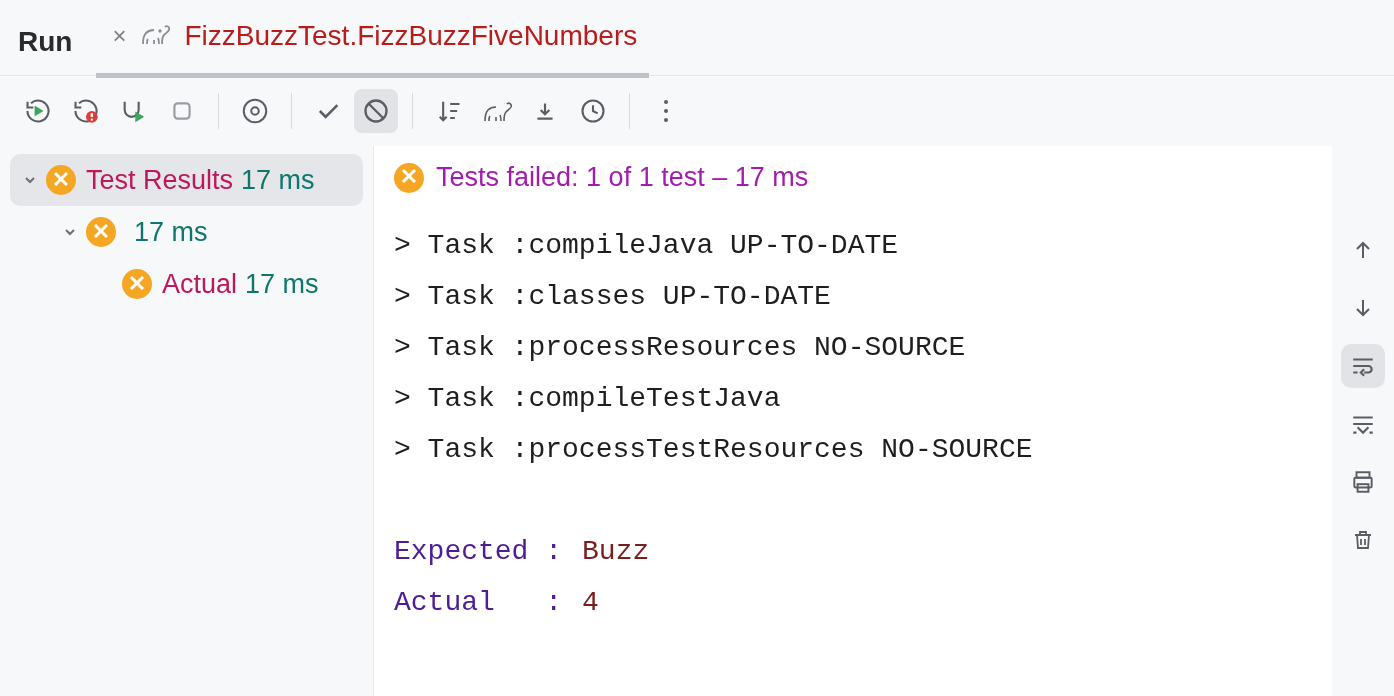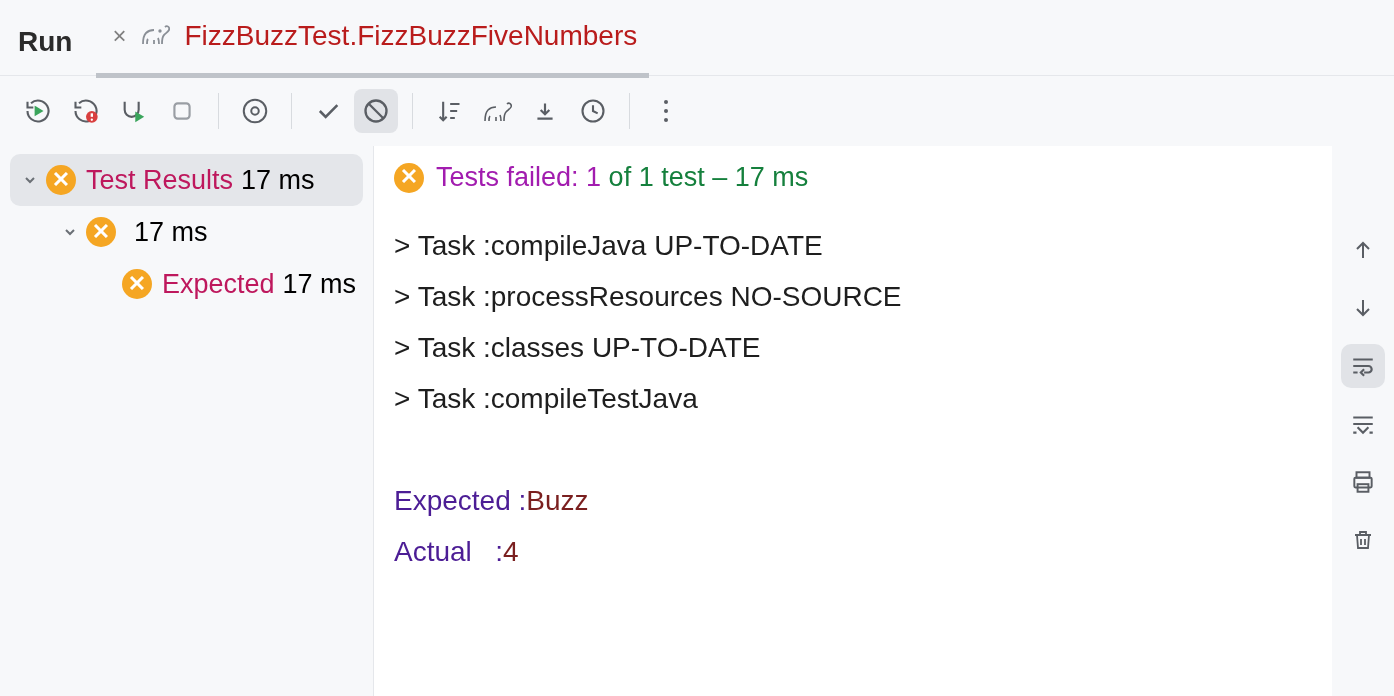--- a/index.html
+++ b/index.html
@@ -127,21 +127,21 @@
       margin-right: 10px;
       flex-shrink: 0;
     }
     .tree-label {
       color: #be185d;
       overflow: hidden;
       text-overflow: clip;
       flex: 0 1 auto;
     }
     .tree-time {
-      color: #000000;
+      color: #0f766e;
       margin-left: 8px;
       flex-shrink: 0;
       text-align: center;
     }
     .indent-pad { flex-shrink: 0; }
 
     .output-area {
       flex: 1;
       display: flex;
       background: #ffffff;
@@ -166,30 +166,30 @@
       background: #f5a623;
       display: flex;
       align-items: center;
       justify-content: center;
       color: white;
       font-weight: 700;
       font-size: 22px;
     }
     .status-red { color: #a21caf; }
     .status-red .bold { font-weight: 400; }
-    .status-grey { color: #15803d; margin-top: 36px; }
+    .status-grey { color: #a21caf; margin-top: 36px; }
 
     .mono {
-      font-family: Liberation Sans, sans-serif;
+      font-family: Liberation Mono, monospace;
       font-size: 28px;
       line-height: 1.82;
       white-space: pre;
     }
     .diff-label { color: #4c1d95; }
-    .diff-value { color: #7a1f1f; }
+    .diff-value { color: #7a1f1f; margin-left: 20px; }
 
     .right-gutter {
       width: 62px;
       display: flex;
       flex-direction: column;
       align-items: center;
       padding-top: 82px;
       gap: 14px;
       background: #f7f8fa;
     }
@@ -320,37 +320,38 @@
         <svg width="16" height="16" viewBox="0 0 16 16" fill="none" stroke="currentColor" stroke-width="2">
             <path d="M4 6l4 4 4-4"></path>
           </svg>
       </span>
       <span class="fail-ico">✕</span>
       <span class="tree-time">17 ms</span>
     </div>
     <div class="tree-row">
       <span class="indent-pad" style="width:122px"></span>
       <span class="fail-ico">✕</span>
-      <span class="tree-label">Expected</span>
+      <span class="tree-label">Actual</span>
       <span class="tree-time">17 ms</span>
     </div>
   </div>
 
   <div class="output-area">
     <div class="console">
       <div class="status-line">
         <span class="status-fail-icon">✕</span>
         <span>
           <span class="status-red"><span>Tests failed: </span><span class="bold">1</span></span><span class="status-grey"> of 1 test – 17 ms</span>
         </span>
       </div>
       <div class="mono">&gt; Task :compileJava UP-TO-DATE</div>
+      <div class="mono">&gt; Task :classes UP-TO-DATE</div>
       <div class="mono">&gt; Task :processResources NO-SOURCE</div>
-      <div class="mono">&gt; Task :classes UP-TO-DATE</div>
       <div class="mono">&gt; Task :compileTestJava</div>
+      <div class="mono">&gt; Task :processTestResources NO-SOURCE</div>
       <div class="mono"> </div>
       <div class="mono"><span class="diff-label">Expected :</span><span class="diff-value">Buzz</span></div>
       <div class="mono"><span class="diff-label">Actual   :</span><span class="diff-value">4</span></div>
     </div>
 
     <div class="right-gutter">
       <div class="gutter-btn">
         <svg width="24" height="24" viewBox="0 0 24 24" fill="none" stroke="currentColor" stroke-width="2">
             <path d="M12 20V5M6 11l6-6 6 6"></path>
           </svg>

